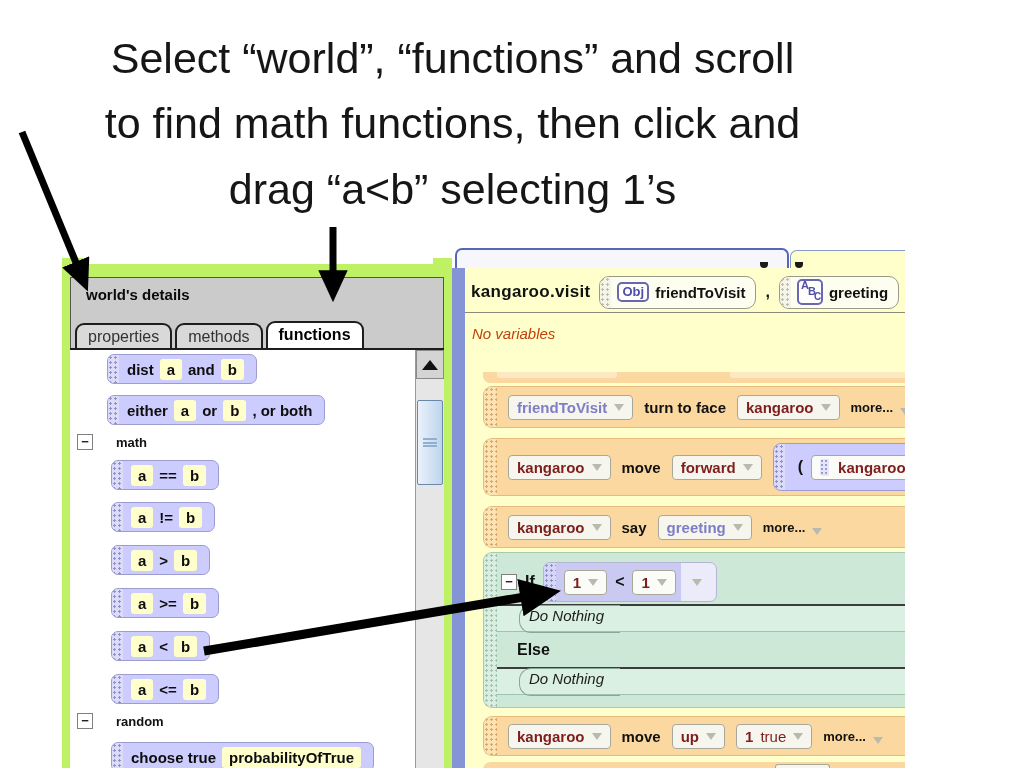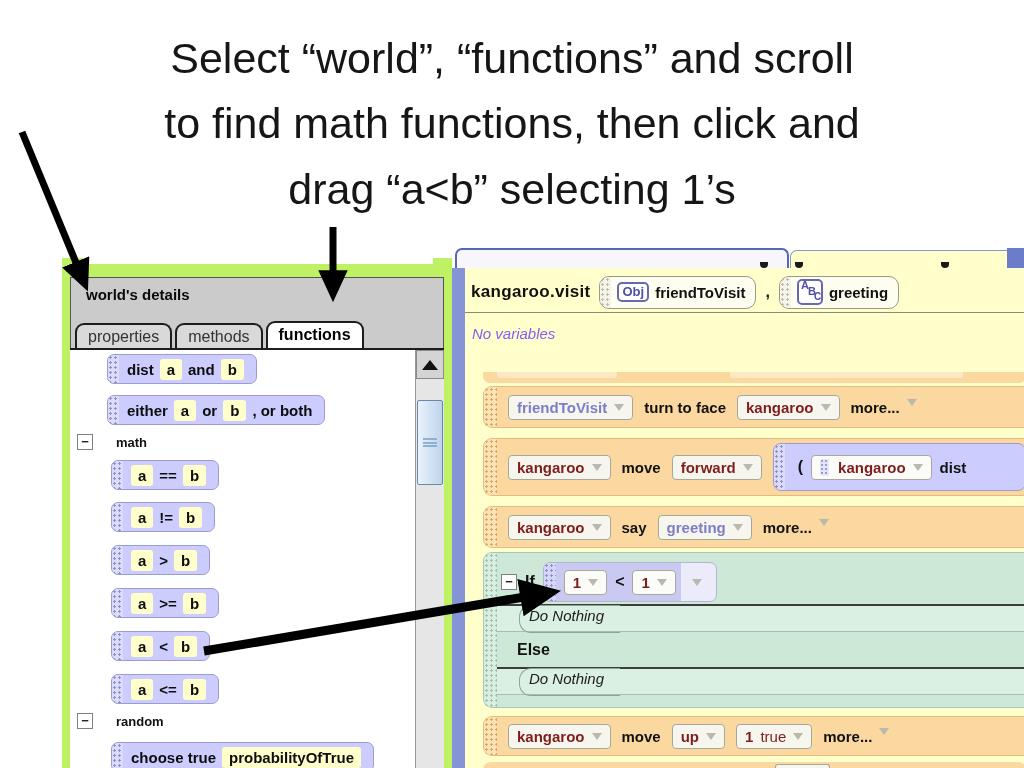--- a/index.html
+++ b/index.html
@@ -1,17 +1,17 @@
 <!DOCTYPE html>
 <html><head>
 <meta charset="utf-8">
 <style>
   * { margin:0; padding:0; box-sizing:border-box; }
   body { background:#ffffff; }
-  .slide { position:relative; width:1024px; height:768px; background:#ffffff; overflow:hidden;
+  .slide { position:relative; width:905px; height:768px; background:#ffffff; overflow:hidden;
            font-family:"Liberation Sans", sans-serif; color:#111; }
 
   
   .title { position:absolute; top:26px; left:0; right:0; text-align:center;
            font-size:43px; line-height:1.52; color:#161616; }
 
   
   .arrows { position:absolute; left:0; top:0; width:1024px; height:768px;
             pointer-events:none; z-index:60; }
 
@@ -84,41 +84,41 @@
                font-size:13px; padding:0 3px 1px; margin-right:6px; background:#fff; }
   .badge-abc { position:relative; width:26px; height:26px; border:2px solid #6868b0; border-radius:5px;
                background:#fff; margin-right:6px; flex:none; }
   .badge-abc i { position:absolute; font-style:normal; font-weight:bold; color:#4f4fa8; }
   .badge-abc i.l1 { left:2px;  top:-2px; font-size:11px; }
   .badge-abc i.l2 { left:9px;  top:4px;  font-size:11px; }
   .badge-abc i.l3 { left:15px; top:10px; font-size:10px; }
   .comma { font-weight:bold; font-size:16px; }
 
   .esep { position:absolute; left:0; top:44px; width:100%; border-top:1px solid #8a8a7a; }
-  .novars { position:absolute; left:7px; top:57px; font-style:italic; font-size:15px; color:#8b5cf6; }
+  .novars { position:absolute; left:7px; top:57px; font-style:italic; font-size:15px; color:#c2410c; }
 
   .prow-top { position:absolute; left:18px; right:-2px; top:104px; height:11px;
               background:#fbd8a0; border-radius:0 0 7px 7px; }
   .prow-top span { position:absolute; top:0; height:6px; background:#fde8c4; border-radius:0 0 3px 3px; }
   .pt1 { left:14px; width:120px; } .pt2 { left:247px; width:233px; }
 
   .srow { position:absolute; left:18px; right:-2px; background:#fbd8a0; border:1px solid #e3bc7e;
           border-right:none; border-radius:9px 0 0 9px; display:flex; align-items:center;
           gap:11px; white-space:nowrap; }
   .dots-or { width:13px; align-self:stretch; border-radius:8px 0 0 8px; flex:none;
              background-color:#fde3b4;
              background-image:radial-gradient(#d8a868 1.1px, transparent 1.4px); background-size:5px 5px; }
   .dtile { display:inline-flex; align-items:center; gap:7px; background:#f6f6ee; border:1px solid #a8a89a;
            border-radius:4px; padding:3px 8px; font-weight:bold; font-size:15px; color:#7f1d1d; }
   .dtile.purple { color:#7d7dc8; }
   .dd { width:0; height:0; border-left:5px solid transparent; border-right:5px solid transparent;
         border-top:7px solid #b9b9ad; flex:none; }
   .verb { font-weight:bold; font-size:15px; }
   .unit { font-weight:normal; }
-  .more { display:inline-flex; align-items:flex-start; gap:7px; font-weight:bold; font-size:15px; }
+  .more { display:inline-flex; align-items:flex-end; gap:7px; font-weight:bold; font-size:13px; }
 
   .row-turn { top:118px; height:42px; }
   .row-movefwd { top:170px; height:58px; }
   .row-say { top:238px; height:42px; }
   .row-moveup { top:448px; height:40px; }
 
   .nested { display:inline-flex; align-items:center; gap:8px; background:#ccccff;
             border:1px solid #9c9cd0; border-radius:8px; align-self:stretch;
             margin:4px 0; flex:1; overflow:hidden; }
   .nested .inner-tile { background:#fbfbf7; }

